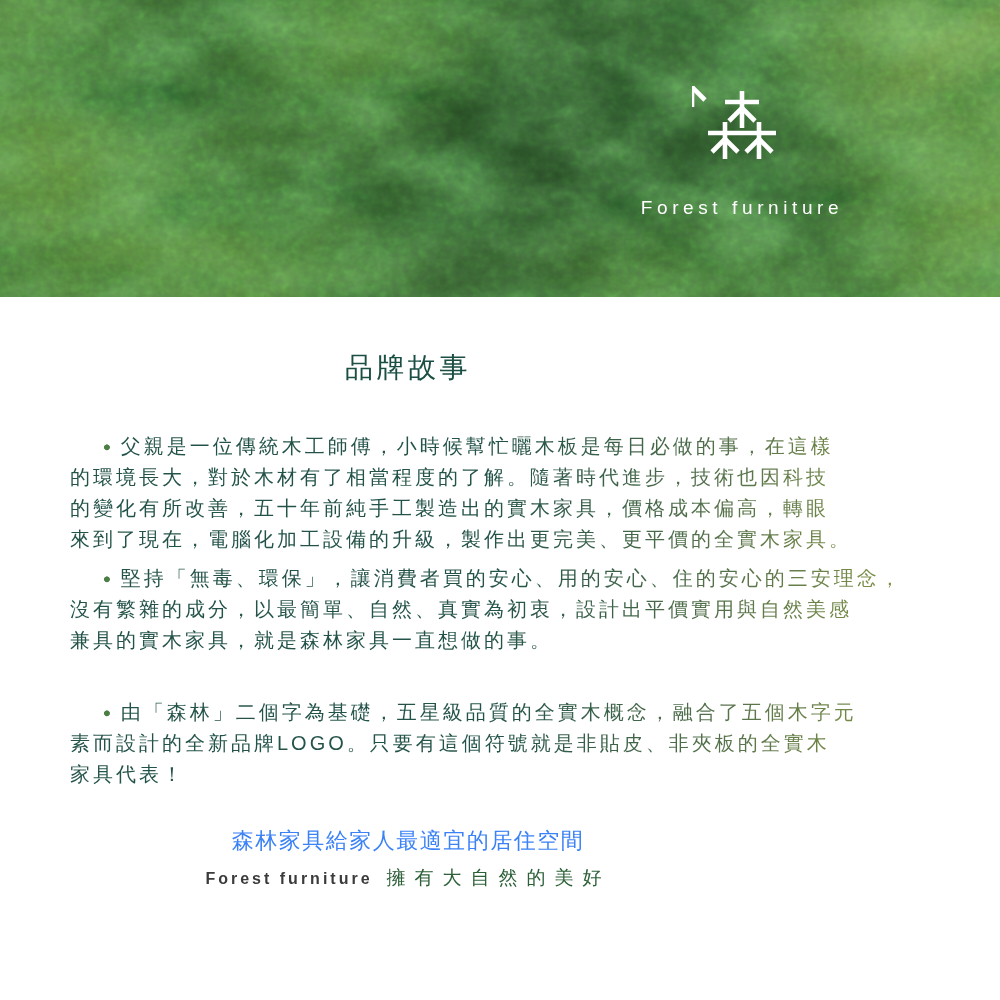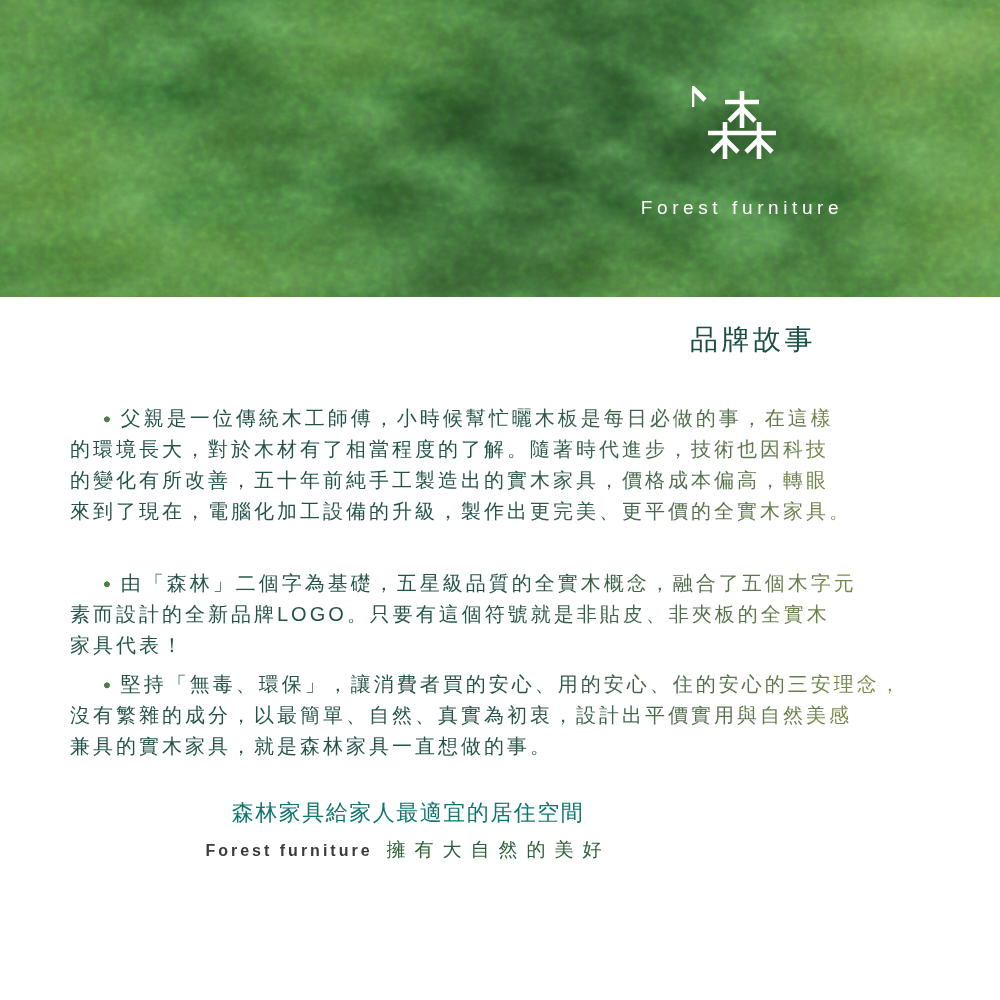--- a/index.html
+++ b/index.html
@@ -39,22 +39,22 @@
   .logo-mark { display: block; }
   .logo-wordmark {
     margin-top: 17px;
     color: #ffffff;
     font-size: 19px; font-weight: 400;
     letter-spacing: 4.6px; white-space: nowrap;
   }
 
   
   .story-title {
-    margin-top: 24px;
-    text-align: right;
+    margin-top: 52px;
+    text-align: center;
     font-size: 28px; font-weight: 500;
     letter-spacing: 3.5px;
     color: #1b4f44;
   }
   .story {
     width: 880px;
     margin-left: 70px;
     margin-top: 44px;
   }
   .para {
@@ -81,21 +81,21 @@
     margin-right: 10px;
     letter-spacing: 0;
   }
   .para-text { white-space: pre-line; }
 
   
   .footer { margin-top: 36px; text-align: center; }
   .tagline-zh {
     font-size: 22px; font-weight: 500;
     letter-spacing: 1.5px;
-    color: #0f766e;
+    color: #3b82f6;
   }
   .tagline-sub {
     margin-top: 9px;
     display: flex; justify-content: center; align-items: baseline;
   }
   .tagline-en {
     color: #3b3b3b;
     font-size: 16px; font-weight: 700;
     letter-spacing: 3px;
   }
@@ -146,29 +146,29 @@
 
   <h1 class="story-title">品牌故事</h1>
 
   <div class="story">
     <p class="para">
       <span class="bullet">●</span><span class="para-text">父親是一位傳統木工師傅，小時候幫忙曬木板是每日必做的事，在這樣
 的環境長大，對於木材有了相當程度的了解。隨著時代進步，技術也因科技
 的變化有所改善，五十年前純手工製造出的實木家具，價格成本偏高，轉眼
 來到了現在，電腦化加工設備的升級，製作出更完美、更平價的全實木家具。</span>
     </p>
+    <p class="para">
+      <span class="bullet">●</span><span class="para-text">堅持「無毒、環保」，讓消費者買的安心、用的安心、住的安心的三安理念，
+沒有繁雜的成分，以最簡單、自然、真實為初衷，設計出平價實用與自然美感
+兼具的實木家具，就是森林家具一直想做的事。</span>
+    </p>
     <p class="para spaced">
       <span class="bullet">●</span><span class="para-text">由「森林」二個字為基礎，五星級品質的全實木概念，融合了五個木字元
 素而設計的全新品牌LOGO。只要有這個符號就是非貼皮、非夾板的全實木
 家具代表！</span>
-    </p>
-    <p class="para">
-      <span class="bullet">●</span><span class="para-text">堅持「無毒、環保」，讓消費者買的安心、用的安心、住的安心的三安理念，
-沒有繁雜的成分，以最簡單、自然、真實為初衷，設計出平價實用與自然美感
-兼具的實木家具，就是森林家具一直想做的事。</span>
     </p>
   </div>
 
   <div class="footer">
     <div class="tagline-zh">森林家具給家人最適宜的居住空間</div>
     <div class="tagline-sub">
       <span class="tagline-en">Forest furniture</span>
       <span class="tagline-zh2">擁有大自然的美好</span>
     </div>
   </div>

